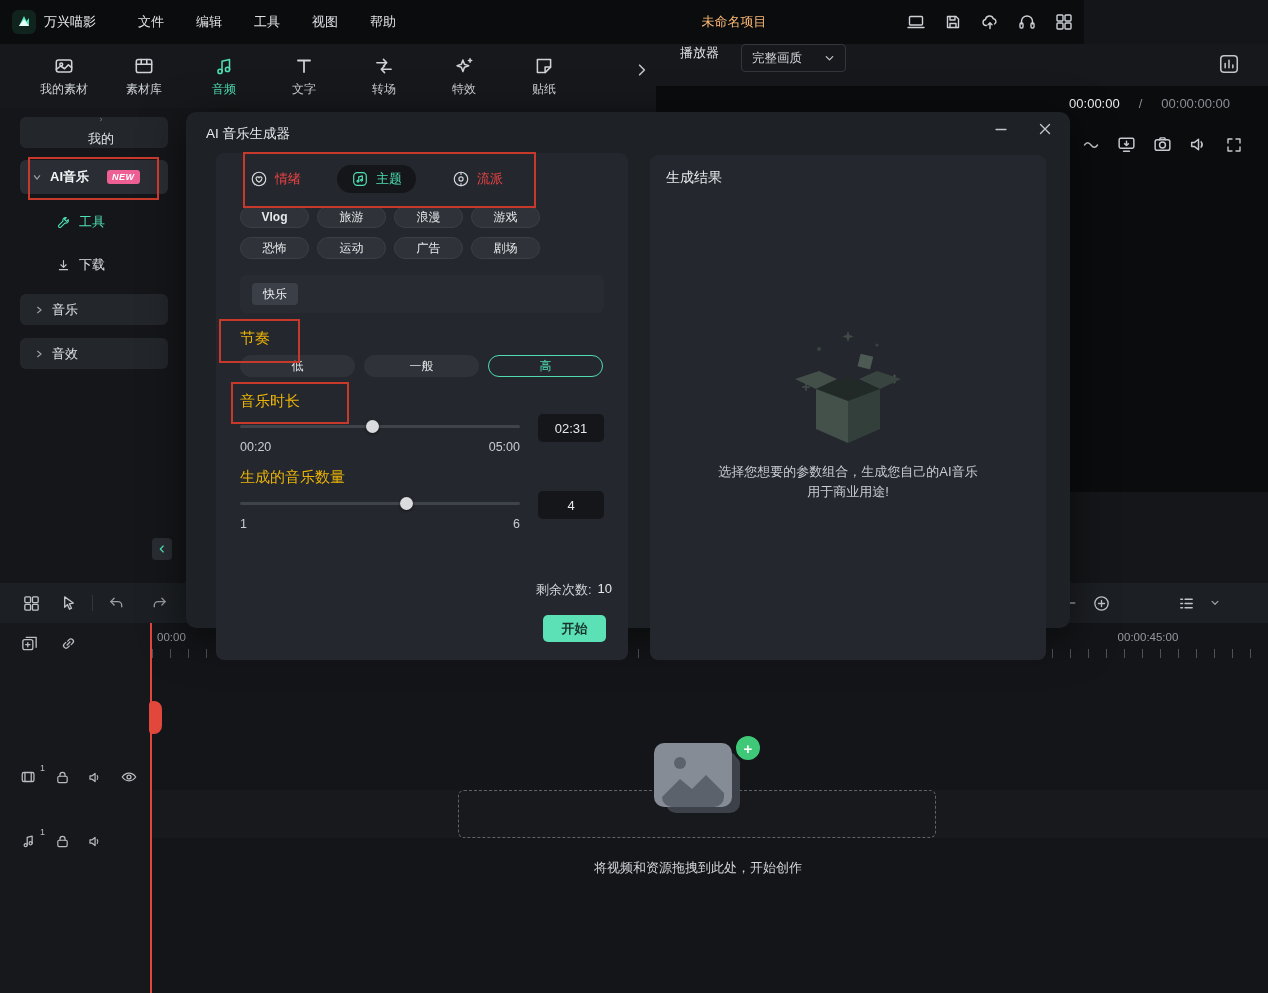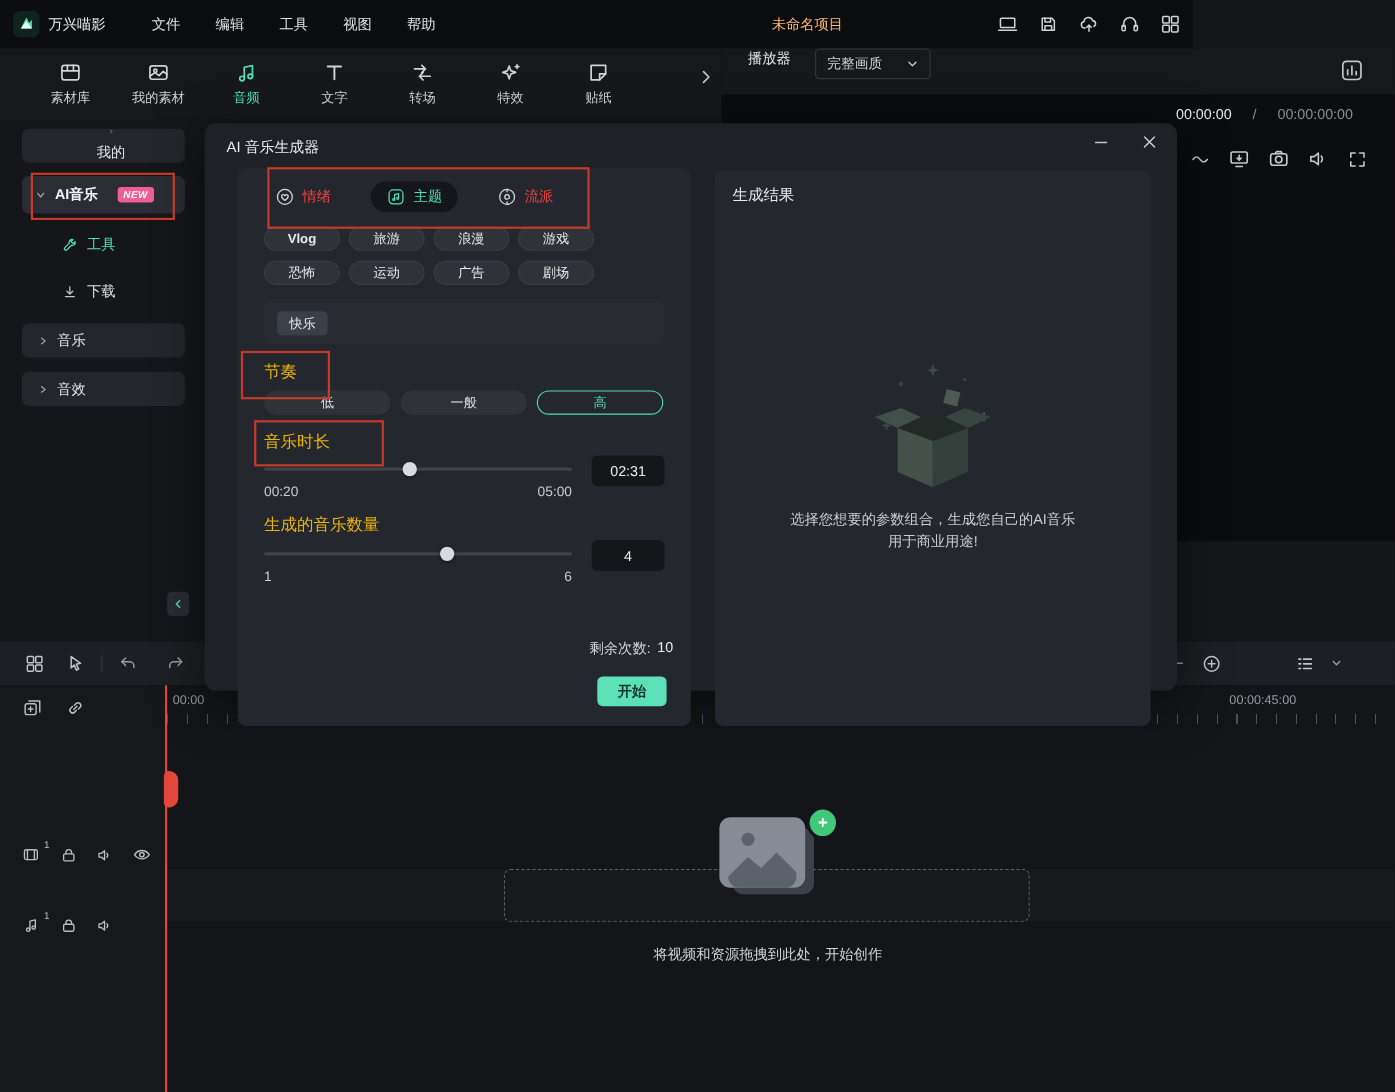--- a/index.html
+++ b/index.html
@@ -178,32 +178,32 @@
             <rect x="3" y="11" width="6" height="6" rx="1"></rect>
             <rect x="11" y="11" width="6" height="6" rx="1"></rect>
         </svg>
       </span>
     </div>
   </header>
 
   <div class="toolbar">
     <div class="tbitem">
       <svg class="ic" width="22" height="22" viewBox="0 0 20 20" fill="none" stroke="currentColor" stroke-width="1.4" stroke-linecap="round" stroke-linejoin="round">
-        <rect x="3" y="4" width="14" height="12" rx="2"></rect>
-          <path d="M3 8.5h14M7.5 4v4.5M12.5 4v4.5"></path>
-      </svg>
-      <span>素材库</span>
-    </div>
-    <div class="tbitem">
-      <svg class="ic" width="22" height="22" viewBox="0 0 20 20" fill="none" stroke="currentColor" stroke-width="1.4" stroke-linecap="round" stroke-linejoin="round">
         <rect x="3" y="4.5" width="14" height="11" rx="2"></rect>
           <circle cx="7.5" cy="8.5" r="1.3"></circle>
           <path d="M3 13l4-3 3.5 2.5L14 9l3 2.5"></path>
       </svg>
       <span>我的素材</span>
+    </div>
+    <div class="tbitem">
+      <svg class="ic" width="22" height="22" viewBox="0 0 20 20" fill="none" stroke="currentColor" stroke-width="1.4" stroke-linecap="round" stroke-linejoin="round">
+        <rect x="3" y="4" width="14" height="12" rx="2"></rect>
+          <path d="M3 8.5h14M7.5 4v4.5M12.5 4v4.5"></path>
+      </svg>
+      <span>素材库</span>
     </div>
     <div class="tbitem active">
       <svg class="ic" width="22" height="22" viewBox="0 0 20 20" fill="none" stroke="currentColor" stroke-width="1.4" stroke-linecap="round" stroke-linejoin="round">
         <path d="M8.2 14.8V5.6L15 4.2v9"></path>
           <circle cx="6.4" cy="14.9" r="1.9"></circle>
           <circle cx="13.2" cy="13.1" r="1.9"></circle>
       </svg>
       <span>音频</span>
     </div>
     <div class="tbitem">

